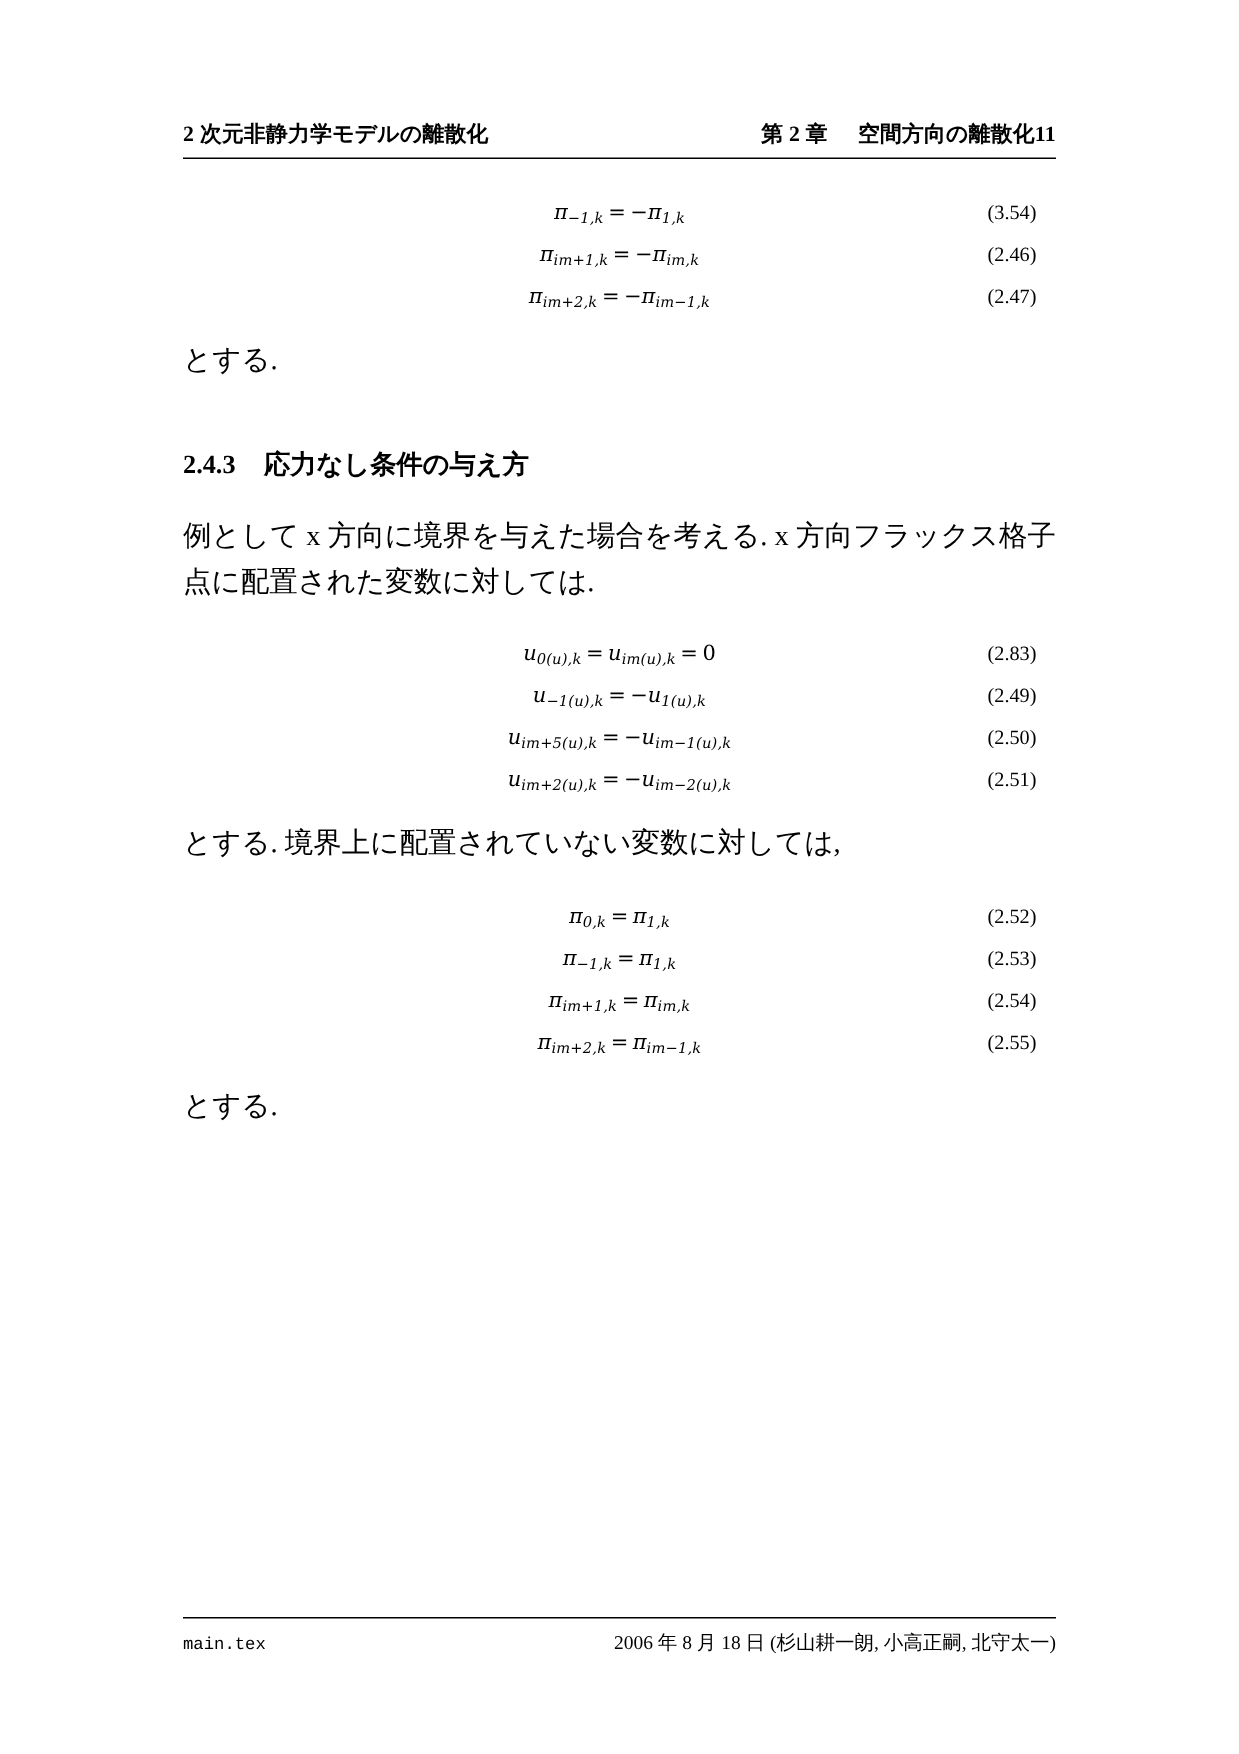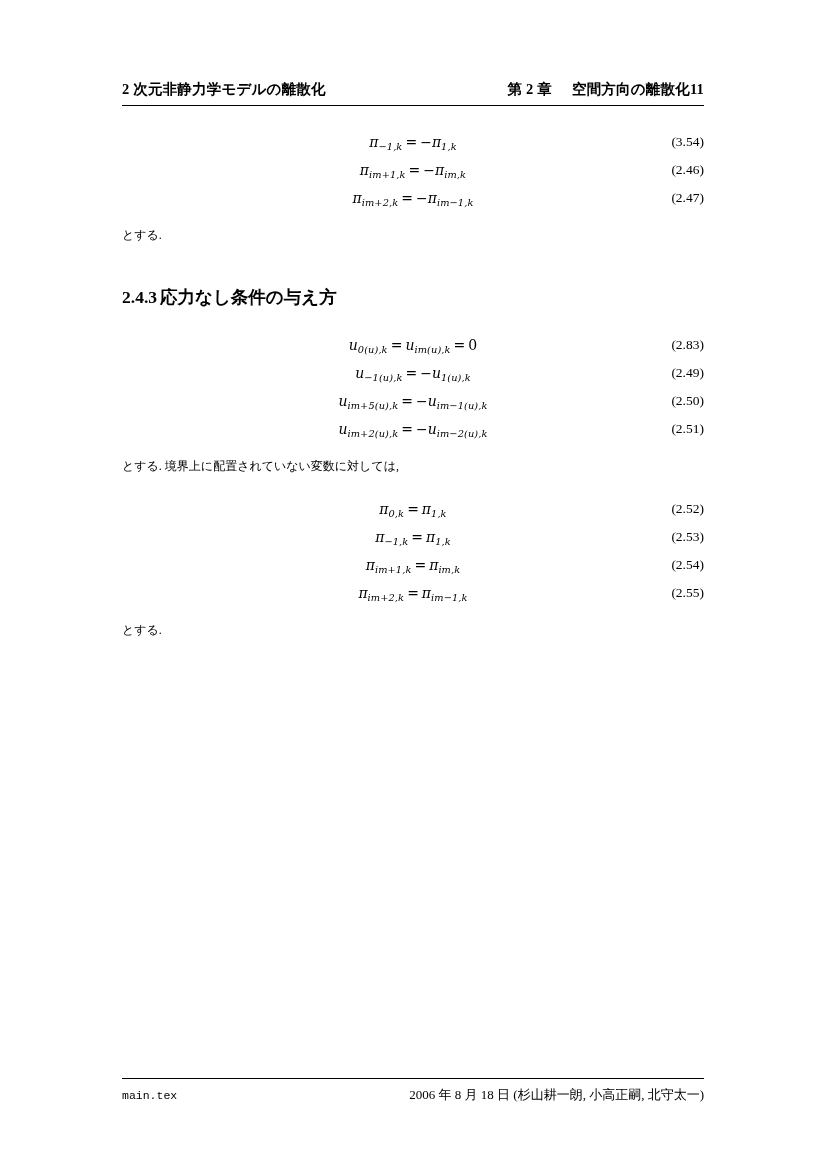--- a/index.html
+++ b/index.html
@@ -54,21 +54,21 @@
   .header .h-chap {
     padding-right: 20px;
   }
   .header .h-right {
     flex: 0 0 auto;
     white-space: nowrap;
   }
 
   
   .eqblock {
-    margin: 0;
+    margin: 13px;
   }
   .eqrow {
     position: relative;
     height: 28px;
     line-height: 28px;
     font-family: "DejaVu Serif", "Liberation Serif", serif;
   }
   .eqrow .eq {
     position: absolute;
     left: 0;
@@ -90,32 +90,32 @@
   .sub {
     font-size: 0.70em;
     vertical-align: -0.28em;
     font-style: italic;
     letter-spacing: 0.1px;
   }
   .num { font-style: normal; }
 
   
   p.body {
-    font-size: 12px;
+    font-size: 19px;
     line-height: 1.62;
     margin: 14px 0 0 0;
     text-align: justify;
     font-family: "Liberation Serif", "DejaVu Serif", serif;
   }
   .sectionhead {
     font-size: 17.5px;
     font-weight: bold;
     margin: 40px 0 22px 0;
   }
-  .sectionhead .num-part { padding-right: 3px; }
+  .sectionhead .num-part { padding-right: 19px; }
 
   
   .footer {
     position: absolute;
     left: 122px;
     top: 1078px;
     width: 582px;
     border-top: 1.1px solid #000;
     padding-top: 7px;
     display: flex;
@@ -165,20 +165,21 @@
       </div>
 
     </div>
 
     <p class="body">とする.</p>
 
     <div class="sectionhead">
       <span class="num-part">2.4.3</span><span>応力なし条件の与え方</span>
     </div>
 
+    <p class="body">例として x 方向に境界を与えた場合を考える. x 方向フラックス格子点に配置された変数に対しては.</p>
 
     <div class="eqblock" style="margin-top:18px;">
 
       <div class="eqrow">
         <span class="eq"><span class="mi">u</span><span class="sub">0(u),k</span><span class="mo">=</span><span class="mi">u</span><span class="sub">im(u),k</span><span class="mo">=</span><span class="num">0</span></span>
         <span class="tag">(2.83)</span>
       </div>
 
       <div class="eqrow">
         <span class="eq"><span class="mi">u</span><span class="sub">−1(u),k</span><span class="mo">=</span><span class="mi">−u</span><span class="sub">1(u),k</span></span>

